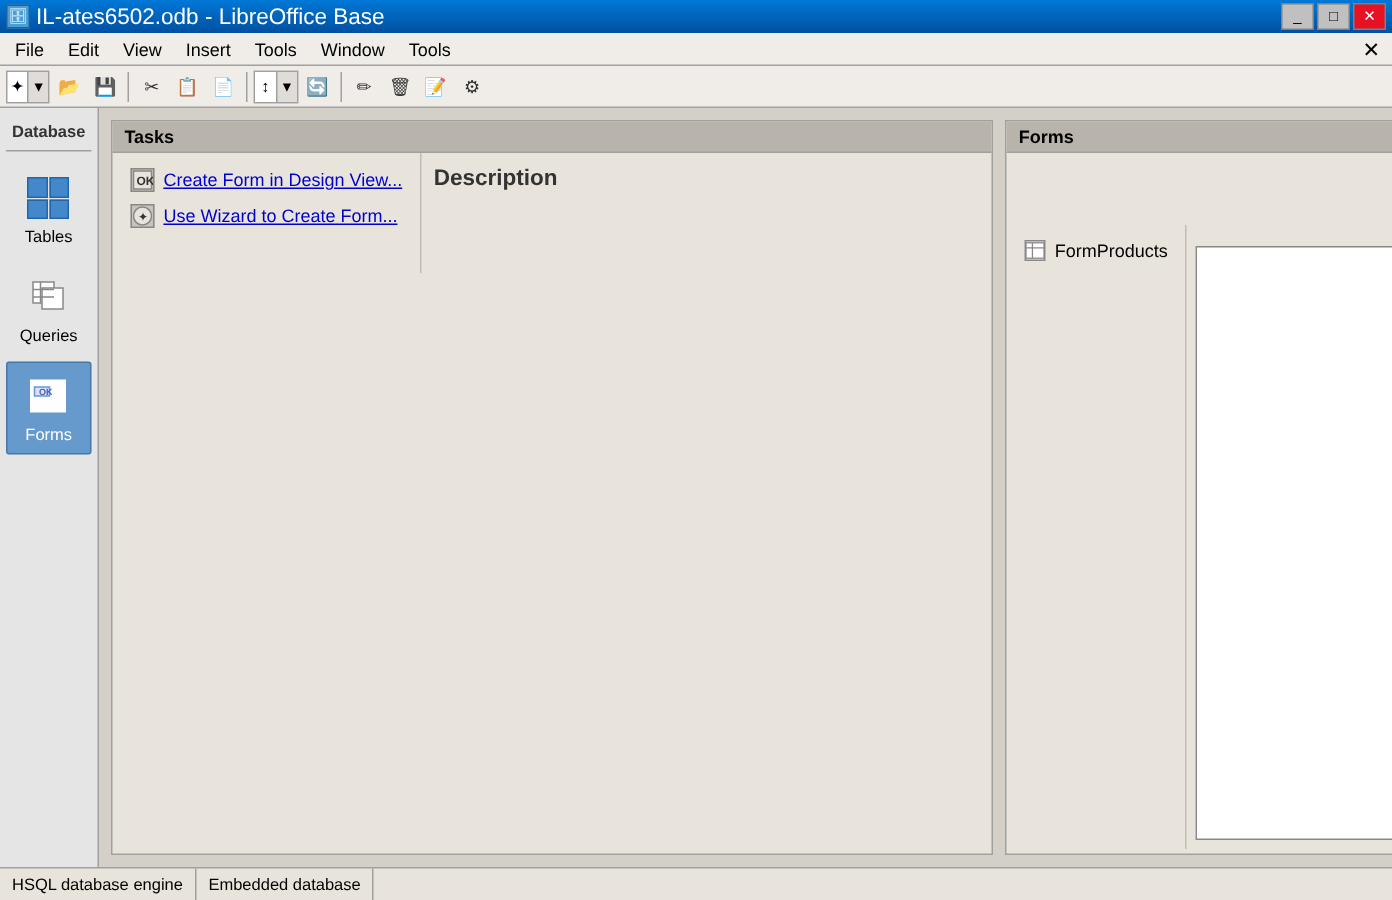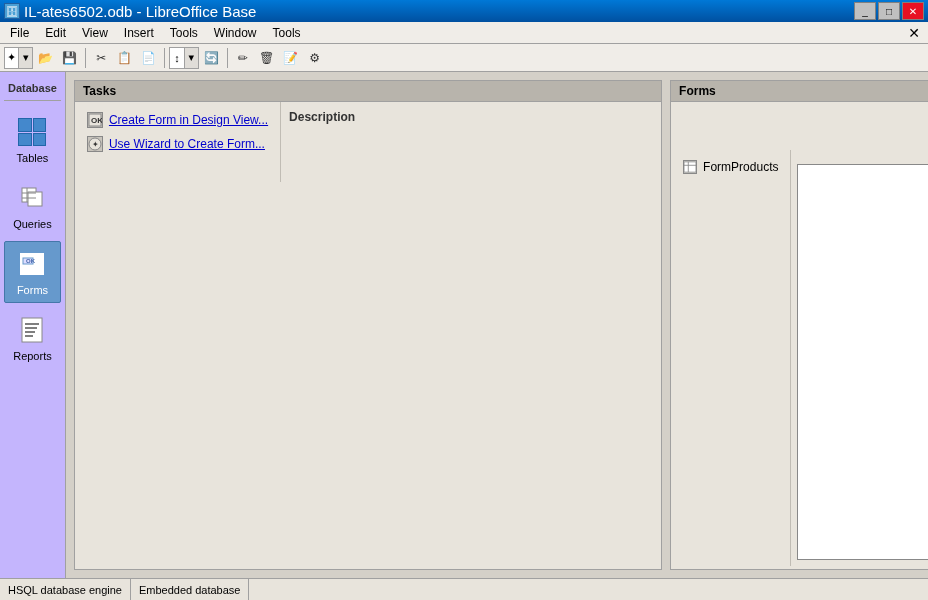--- a/index.html
+++ b/index.html
@@ -65,21 +65,21 @@
     
     .main-container {
       display: flex;
       height: calc(600px - 22px - 22px - 28px - 22px);
       background: #d4d0c8;
     }
 
     
     .sidebar {
       width: 110px;
-      background: #c4b5fd;
+      background: #e5e5e5;
       border-right: 1px solid #a0a0a0;
       padding: 8px 4px;
       display: flex;
       flex-direction: column;
       gap: 4px;
     }
     .sidebar-header {
       font-size: 11px; font-weight: bold; color: #333;
       padding: 2px 4px 6px 4px;
       border-bottom: 1px solid #a0a0a0;
@@ -160,21 +160,21 @@
       width: 16px; height: 16px;
       background: #c8c4bc; border: 1px solid #888;
       display: flex; align-items: center; justify-content: center;
       font-size: 9px; color: #333;
       flex-shrink: 0;
     }
     .description-area {
       width: 380px;
       padding: 8px;
     }
-    .description-label { font-size: 12px; font-weight: bold; color: #333; }
+    .description-label { font-size: 15px; font-weight: bold; color: #333; }
 
     
     .forms-panel { flex: 1; overflow: hidden; }
     .forms-list {
       flex: 1;
       padding: 8px;
       border-right: 1px solid #c0bcb4;
       margin-top: 48px;
     }
     .form-item {
@@ -328,32 +328,20 @@
       <div class="sidebar-icon">
         <svg width="30" height="28" viewBox="0 0 30 28">
           <rect x="2" y="2" width="26" height="24" fill="white" stroke="#6699cc" stroke-width="2"></rect>
           <rect x="6" y="8" width="10" height="6" fill="#ddddff" stroke="#6699cc" stroke-width="1"></rect>
           <text x="9" y="13" font-size="6" fill="#4466aa" font-weight="bold">OK</text>
         </svg>
       </div>
       <span class="sidebar-label">Forms</span>
     </div>
 
-    <div class="sidebar-item">
-      <div class="sidebar-icon">
-        <svg width="28" height="28" viewBox="0 0 28 28">
-          <rect x="4" y="2" width="20" height="24" fill="white" stroke="#888" stroke-width="1"></rect>
-          <line x1="7" y1="8" x2="21" y2="8" stroke="#555" stroke-width="1.5"></line>
-          <line x1="7" y1="12" x2="19" y2="12" stroke="#555" stroke-width="1.5"></line>
-          <line x1="7" y1="16" x2="17" y2="16" stroke="#555" stroke-width="1.5"></line>
-          <line x1="7" y1="20" x2="15" y2="20" stroke="#555" stroke-width="1.5"></line>
-        </svg>
-      </div>
-      <span class="sidebar-label">Reports</span>
-    </div>
   </div>
 
   <div class="content-area">
 
     <div class="panel tasks-panel">
       <div class="panel-header">Tasks</div>
       <div class="panel-content">
         <div class="tasks-list">
           <div class="task-item">
             <div class="task-icon">

